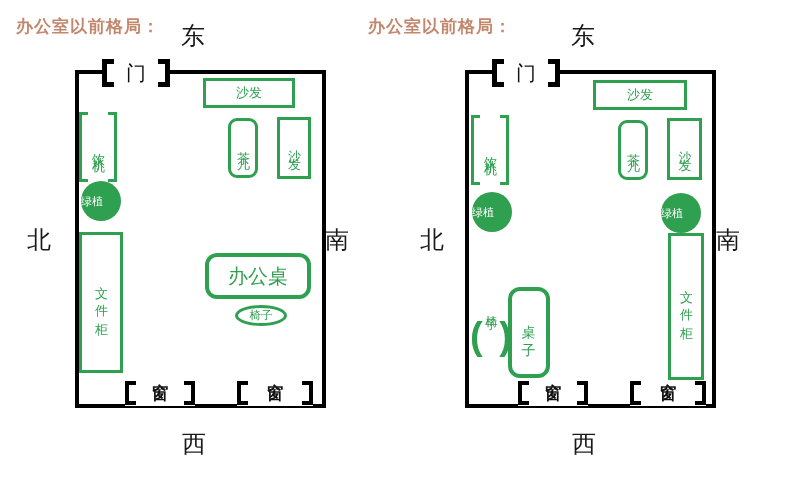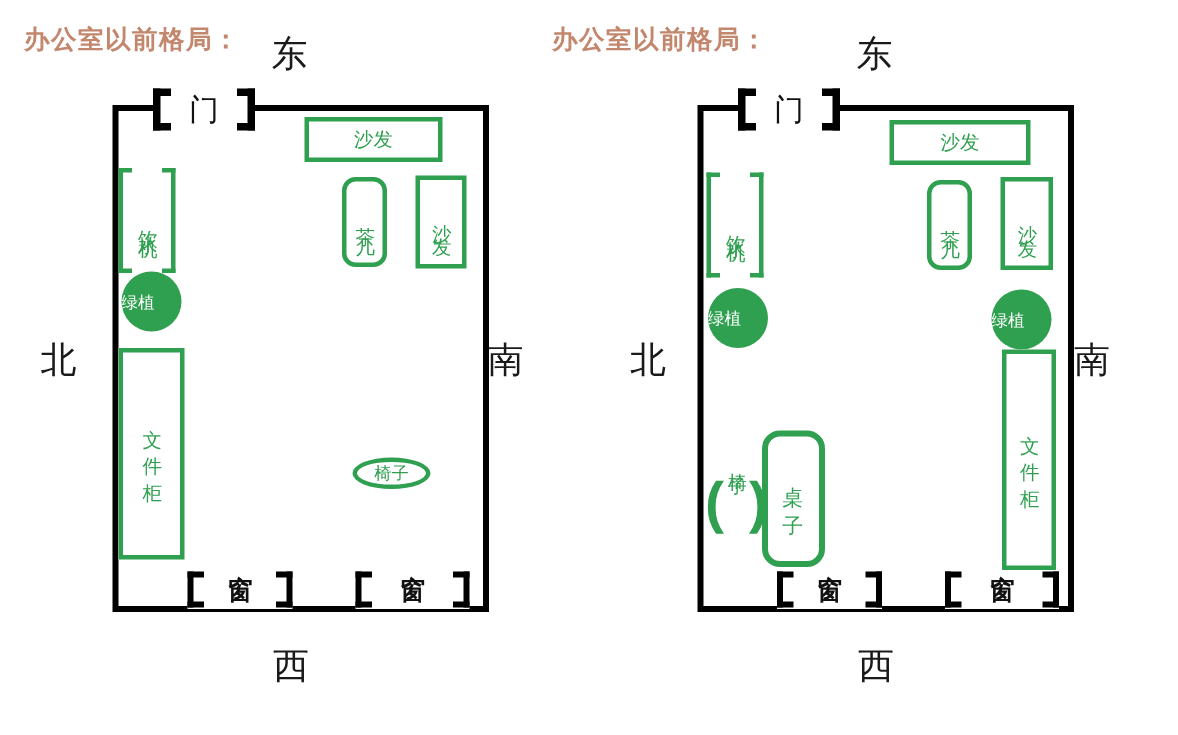--- a/index.html
+++ b/index.html
@@ -88,20 +88,23 @@
     </div>
 
     <div class="plant" style="left:2px;top:107px;width:40px;height:40px;">
       <span>绿植</span>
     </div>
 
     <div class="gbox" style="left:0px;top:158px;width:44px;height:141px;">
       <span class="vt" style="font-size:13px;letter-spacing:18px;">文件柜</span>
     </div>
 
+    <div class="gbox rounded" style="left:126px;top:179px;width:106px;height:46px;font-size:20px;">
+      <span>办公桌</span>
+    </div>
 
     <div class="ellipse" style="left:156px;top:231px;width:52px;height:21px;">
       <span>椅子</span>
     </div>
 
     <div class="opening" style="left:46px;top:306px;width:70px;height:26px;">
       <span class="bbk l" style="height:24px;width:11px;border-width:4px;"></span>
       <span class="win-label">窗</span>
       <span class="bbk r" style="height:24px;width:11px;border-width:4px;"></span>
     </div>

